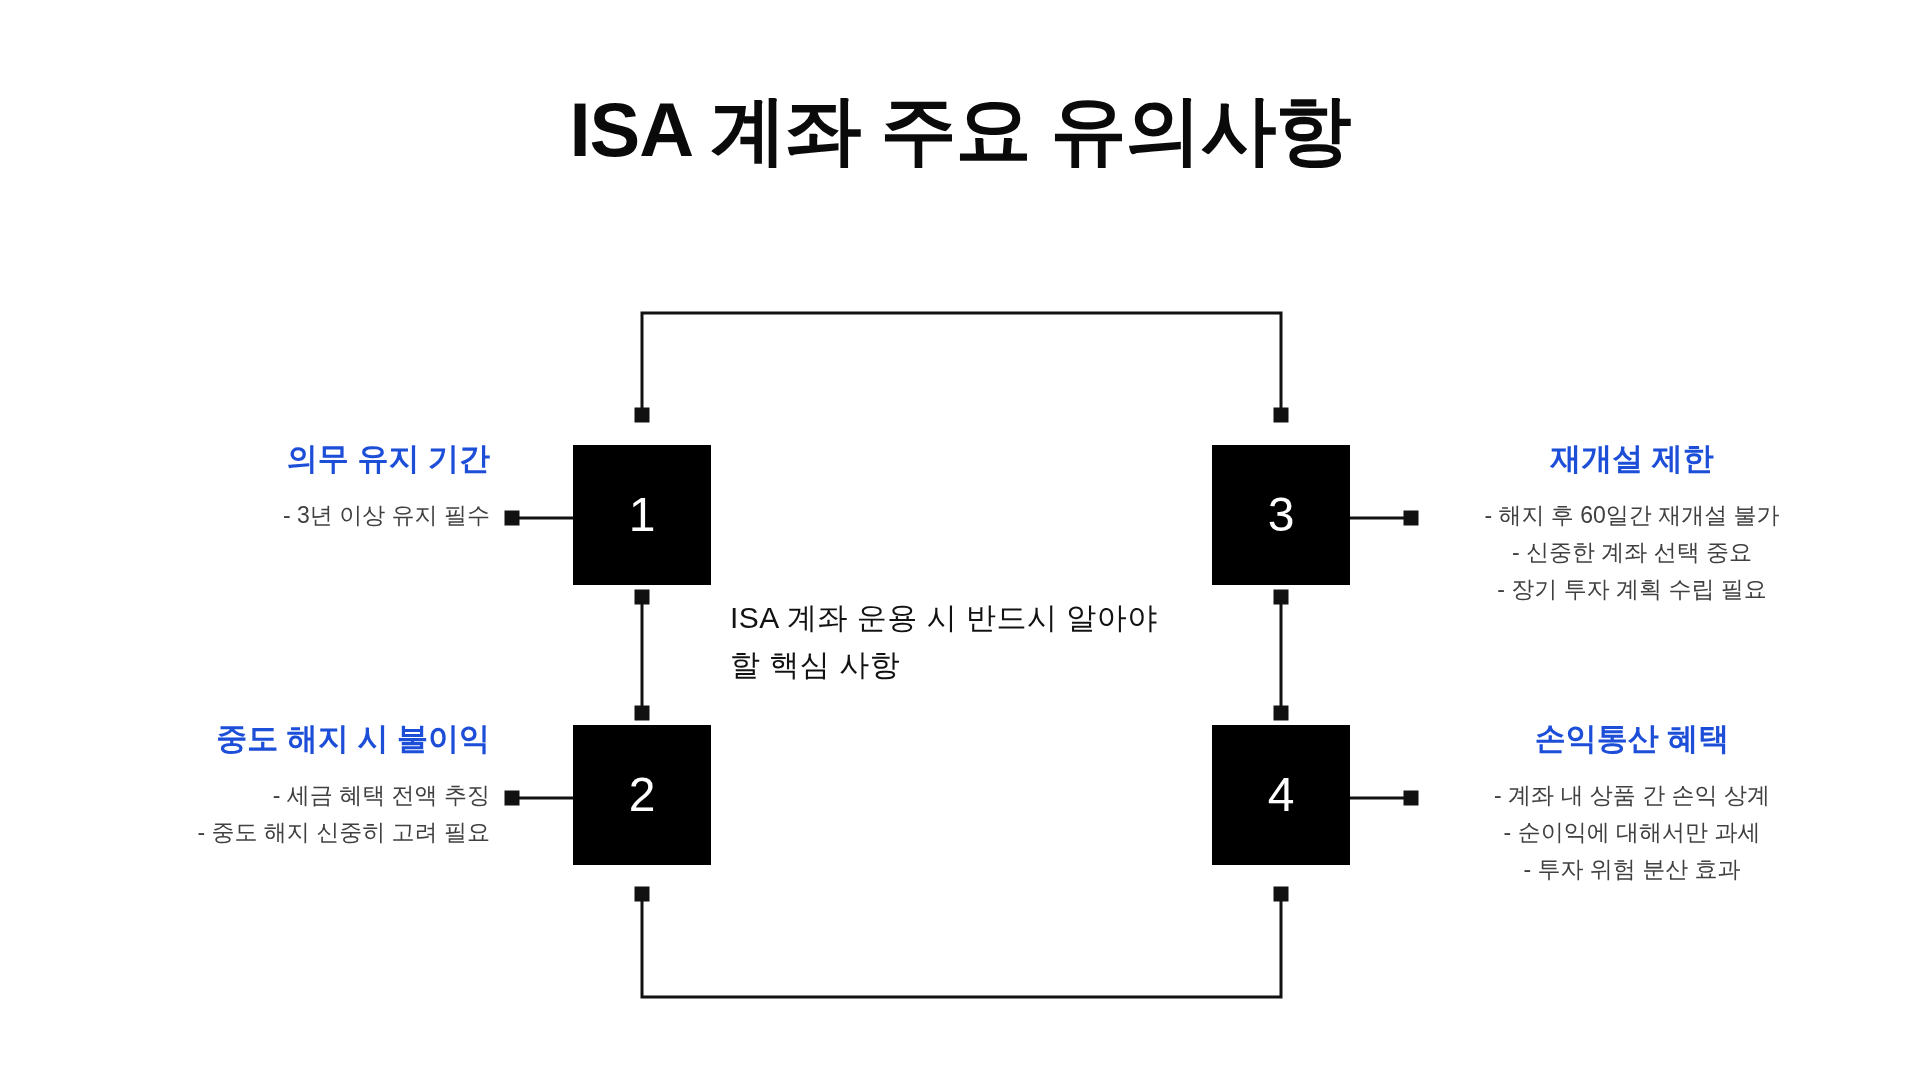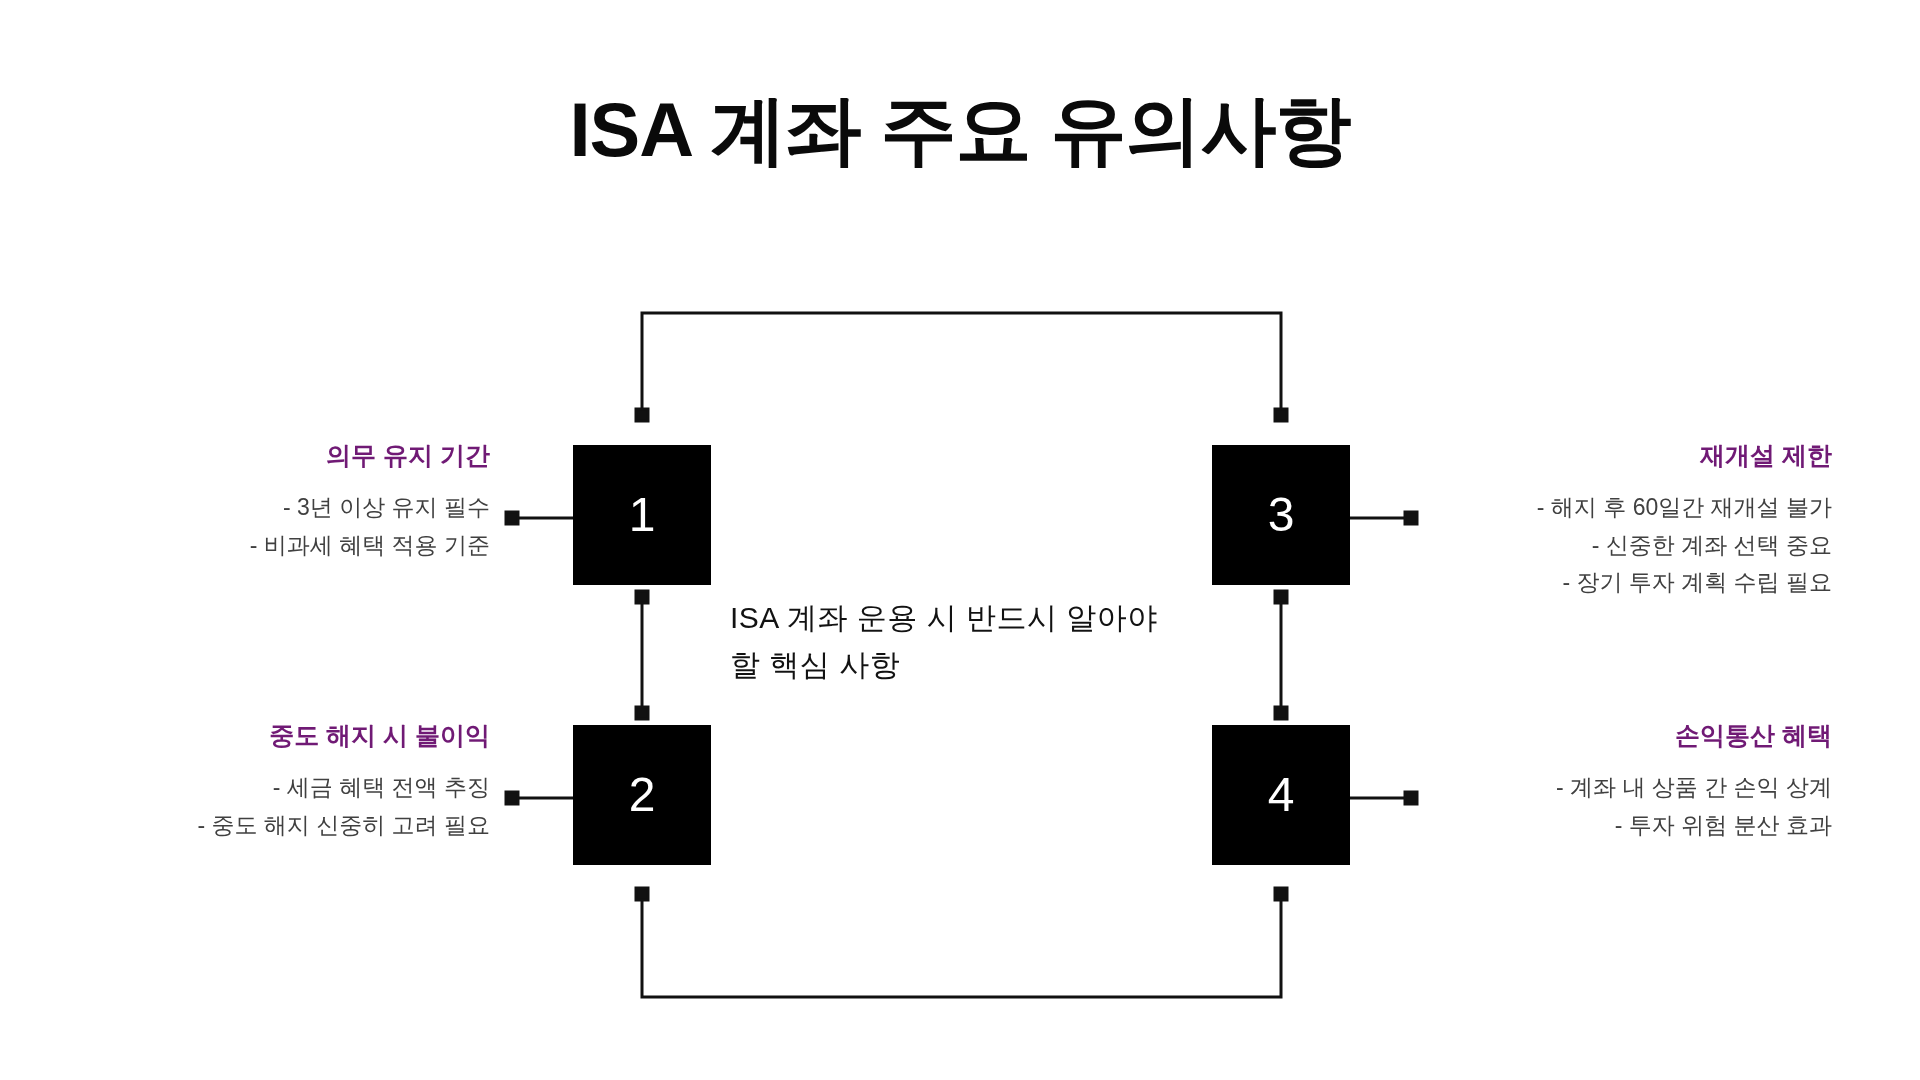--- a/index.html
+++ b/index.html
@@ -63,26 +63,26 @@
   #box-2 { left: 573px; top: 725px; }
   #box-3 { left: 1212px; top: 445px; }
   #box-4 { left: 1212px; top: 725px; }
 
   
   .block {
     position: absolute;
     width: 400px;
   }
   .block.left  { text-align: right; }
-  .block.right { text-align: right; }
+  .block.right { text-align: center; }
 
   .block-title {
-    font-size: 25px;
+    font-size: 31px;
     font-weight: 700;
-    color: #701a75;
+    color: #1d4ed8;
     line-height: 1.25;
     margin-bottom: 18px;
     white-space: nowrap;
   }
   .block-list {
     list-style: none;
     margin: 0;
     padding: 0;
   }
   .block-list li {
@@ -177,21 +177,20 @@
   <span class="node-num">3</span>
 </div>
 <div class="node-box" id="box-4">
   <span class="node-num">4</span>
 </div>
 
 <div class="block left" id="block-1">
   <div class="block-title">의무 유지 기간</div>
   <ul class="block-list">
     <li>- 3년 이상 유지 필수</li>
-    <li>- 비과세 혜택 적용 기준</li>
   </ul>
 </div>
 
 <div class="block left" id="block-2">
   <div class="block-title">중도 해지 시 불이익</div>
   <ul class="block-list">
     <li>- 세금 혜택 전액 추징</li>
     <li>- 중도 해지 신중히 고려 필요</li>
   </ul>
 </div>
@@ -202,17 +201,18 @@
     <li>- 해지 후 60일간 재개설 불가</li>
     <li>- 신중한 계좌 선택 중요</li>
     <li>- 장기 투자 계획 수립 필요</li>
   </ul>
 </div>
 
 <div class="block right" id="block-4">
   <div class="block-title">손익통산 혜택</div>
   <ul class="block-list">
     <li>- 계좌 내 상품 간 손익 상계</li>
+    <li>- 순이익에 대해서만 과세</li>
     <li>- 투자 위험 분산 효과</li>
   </ul>
 </div>
 
 <div class="center-caption">ISA 계좌 운용 시 반드시 알아야 할 핵심 사항</div>
 
 </body></html>

